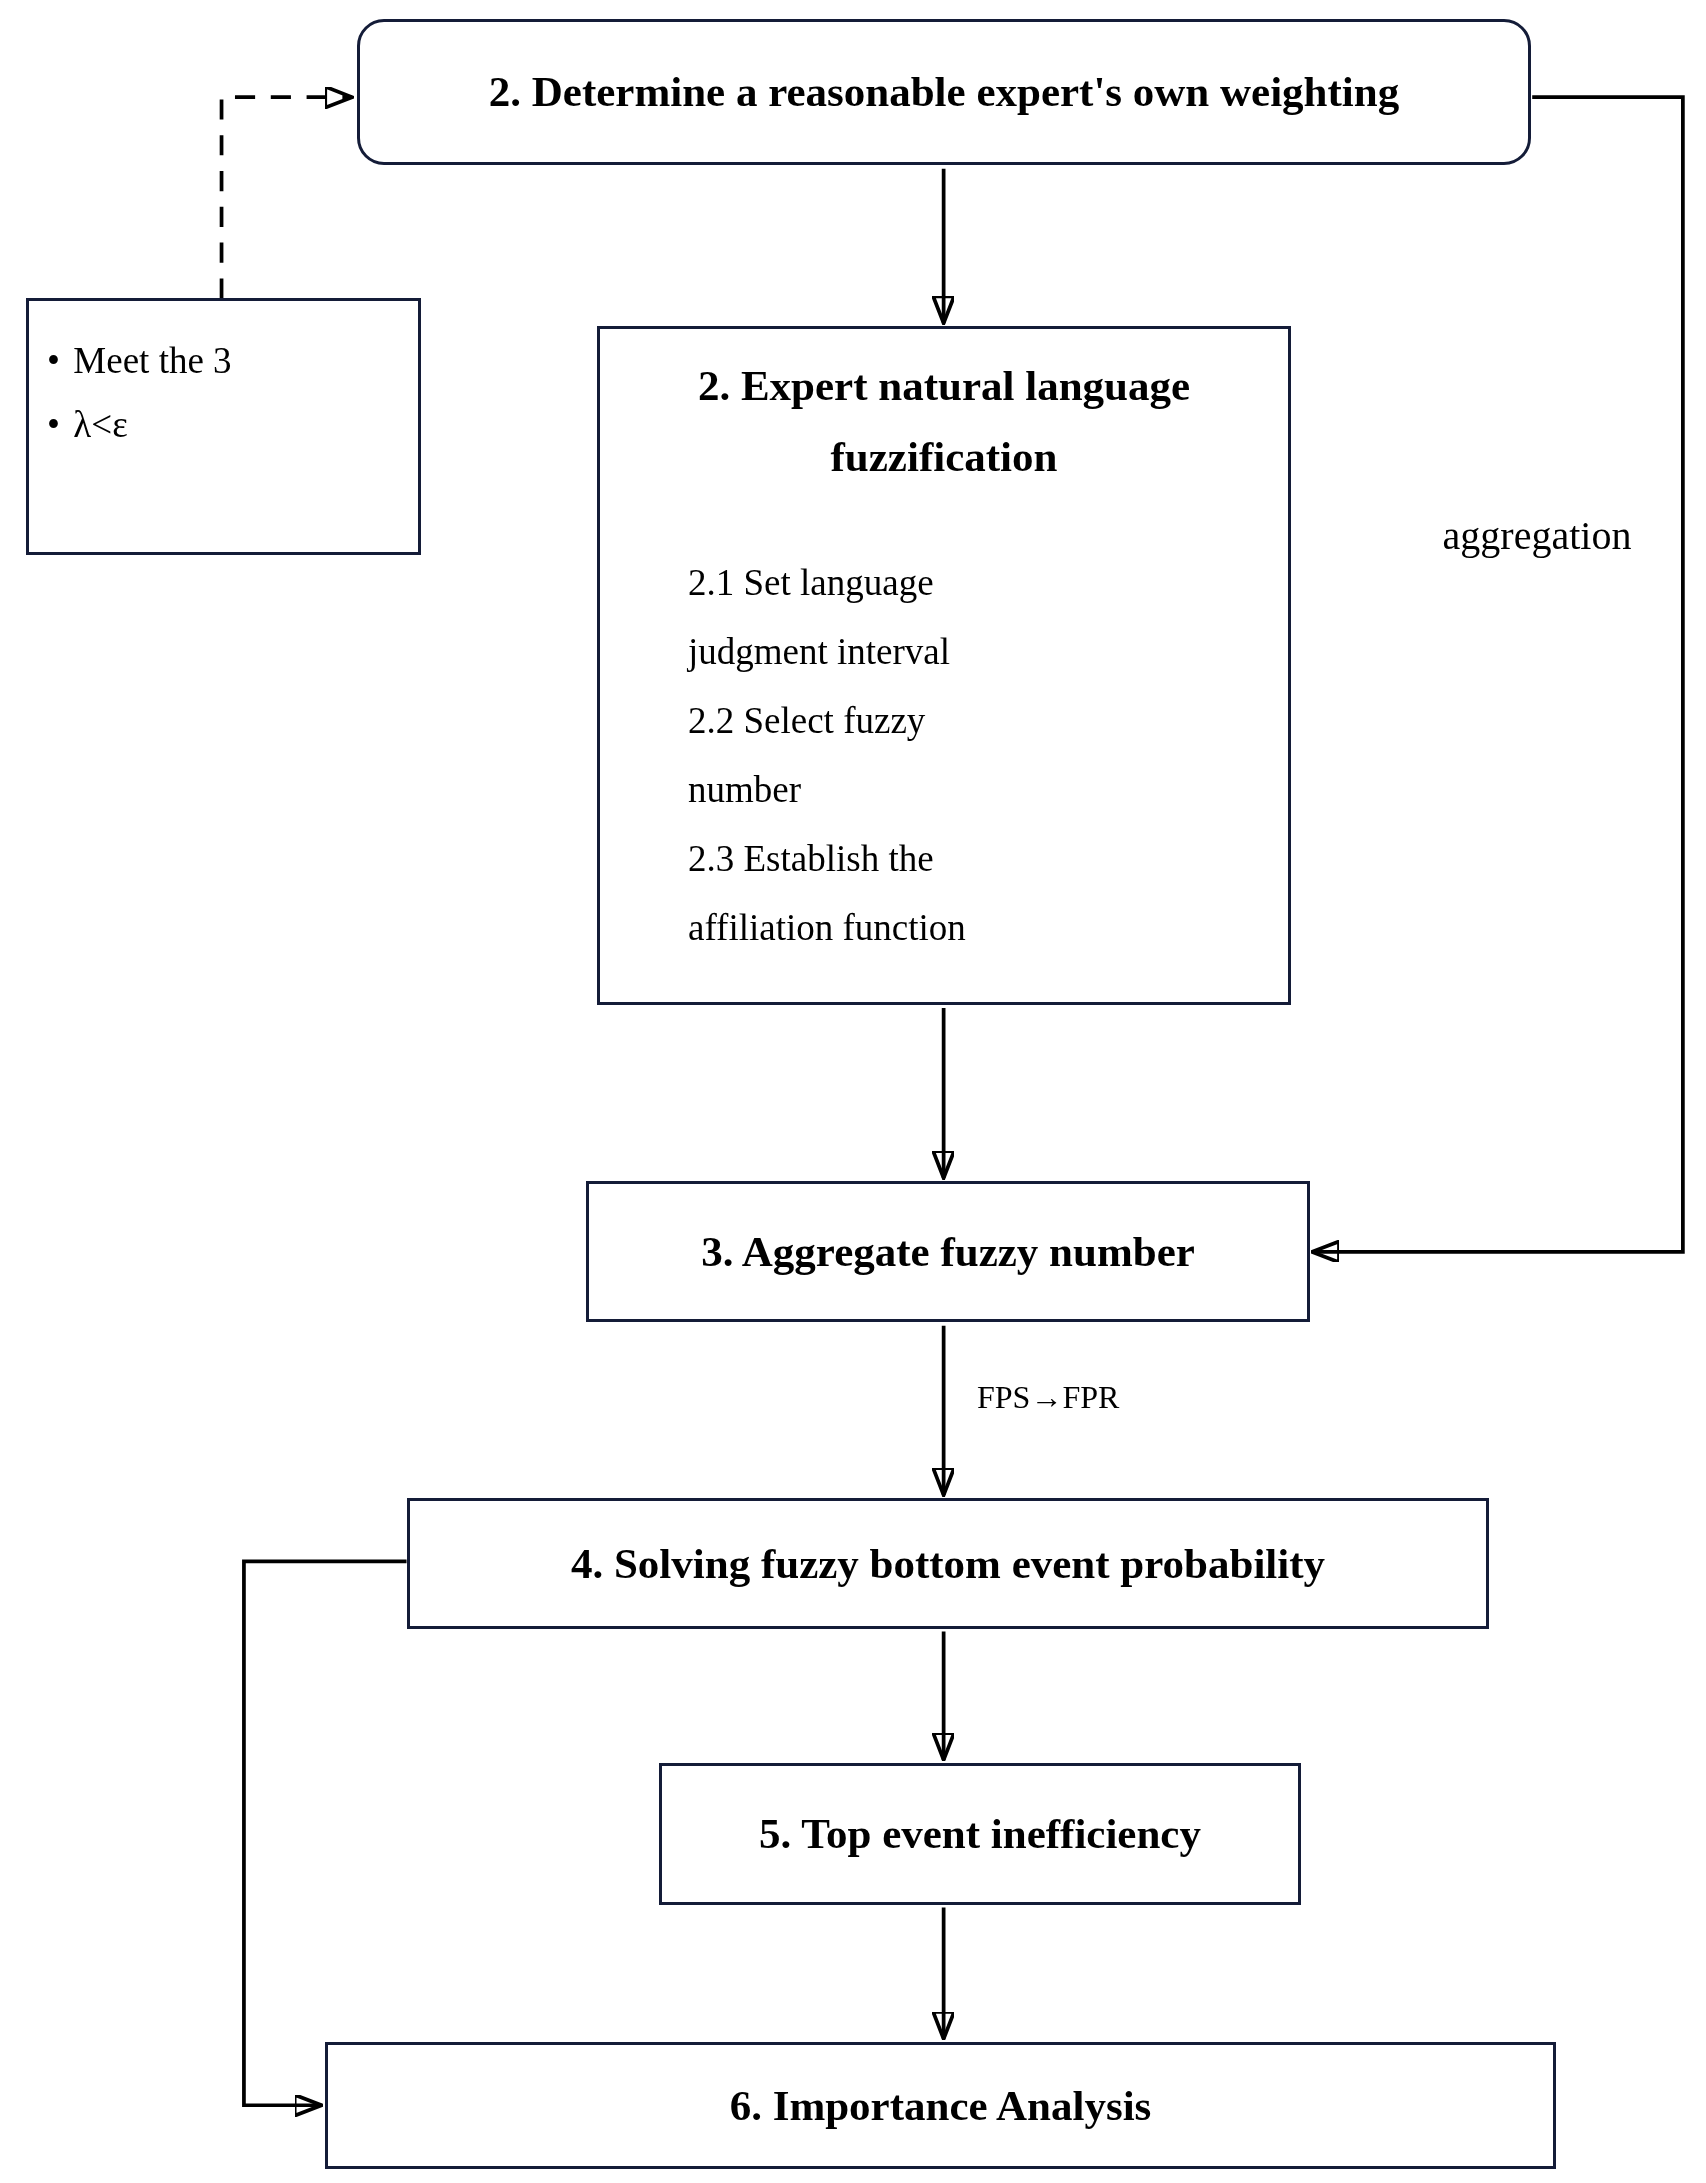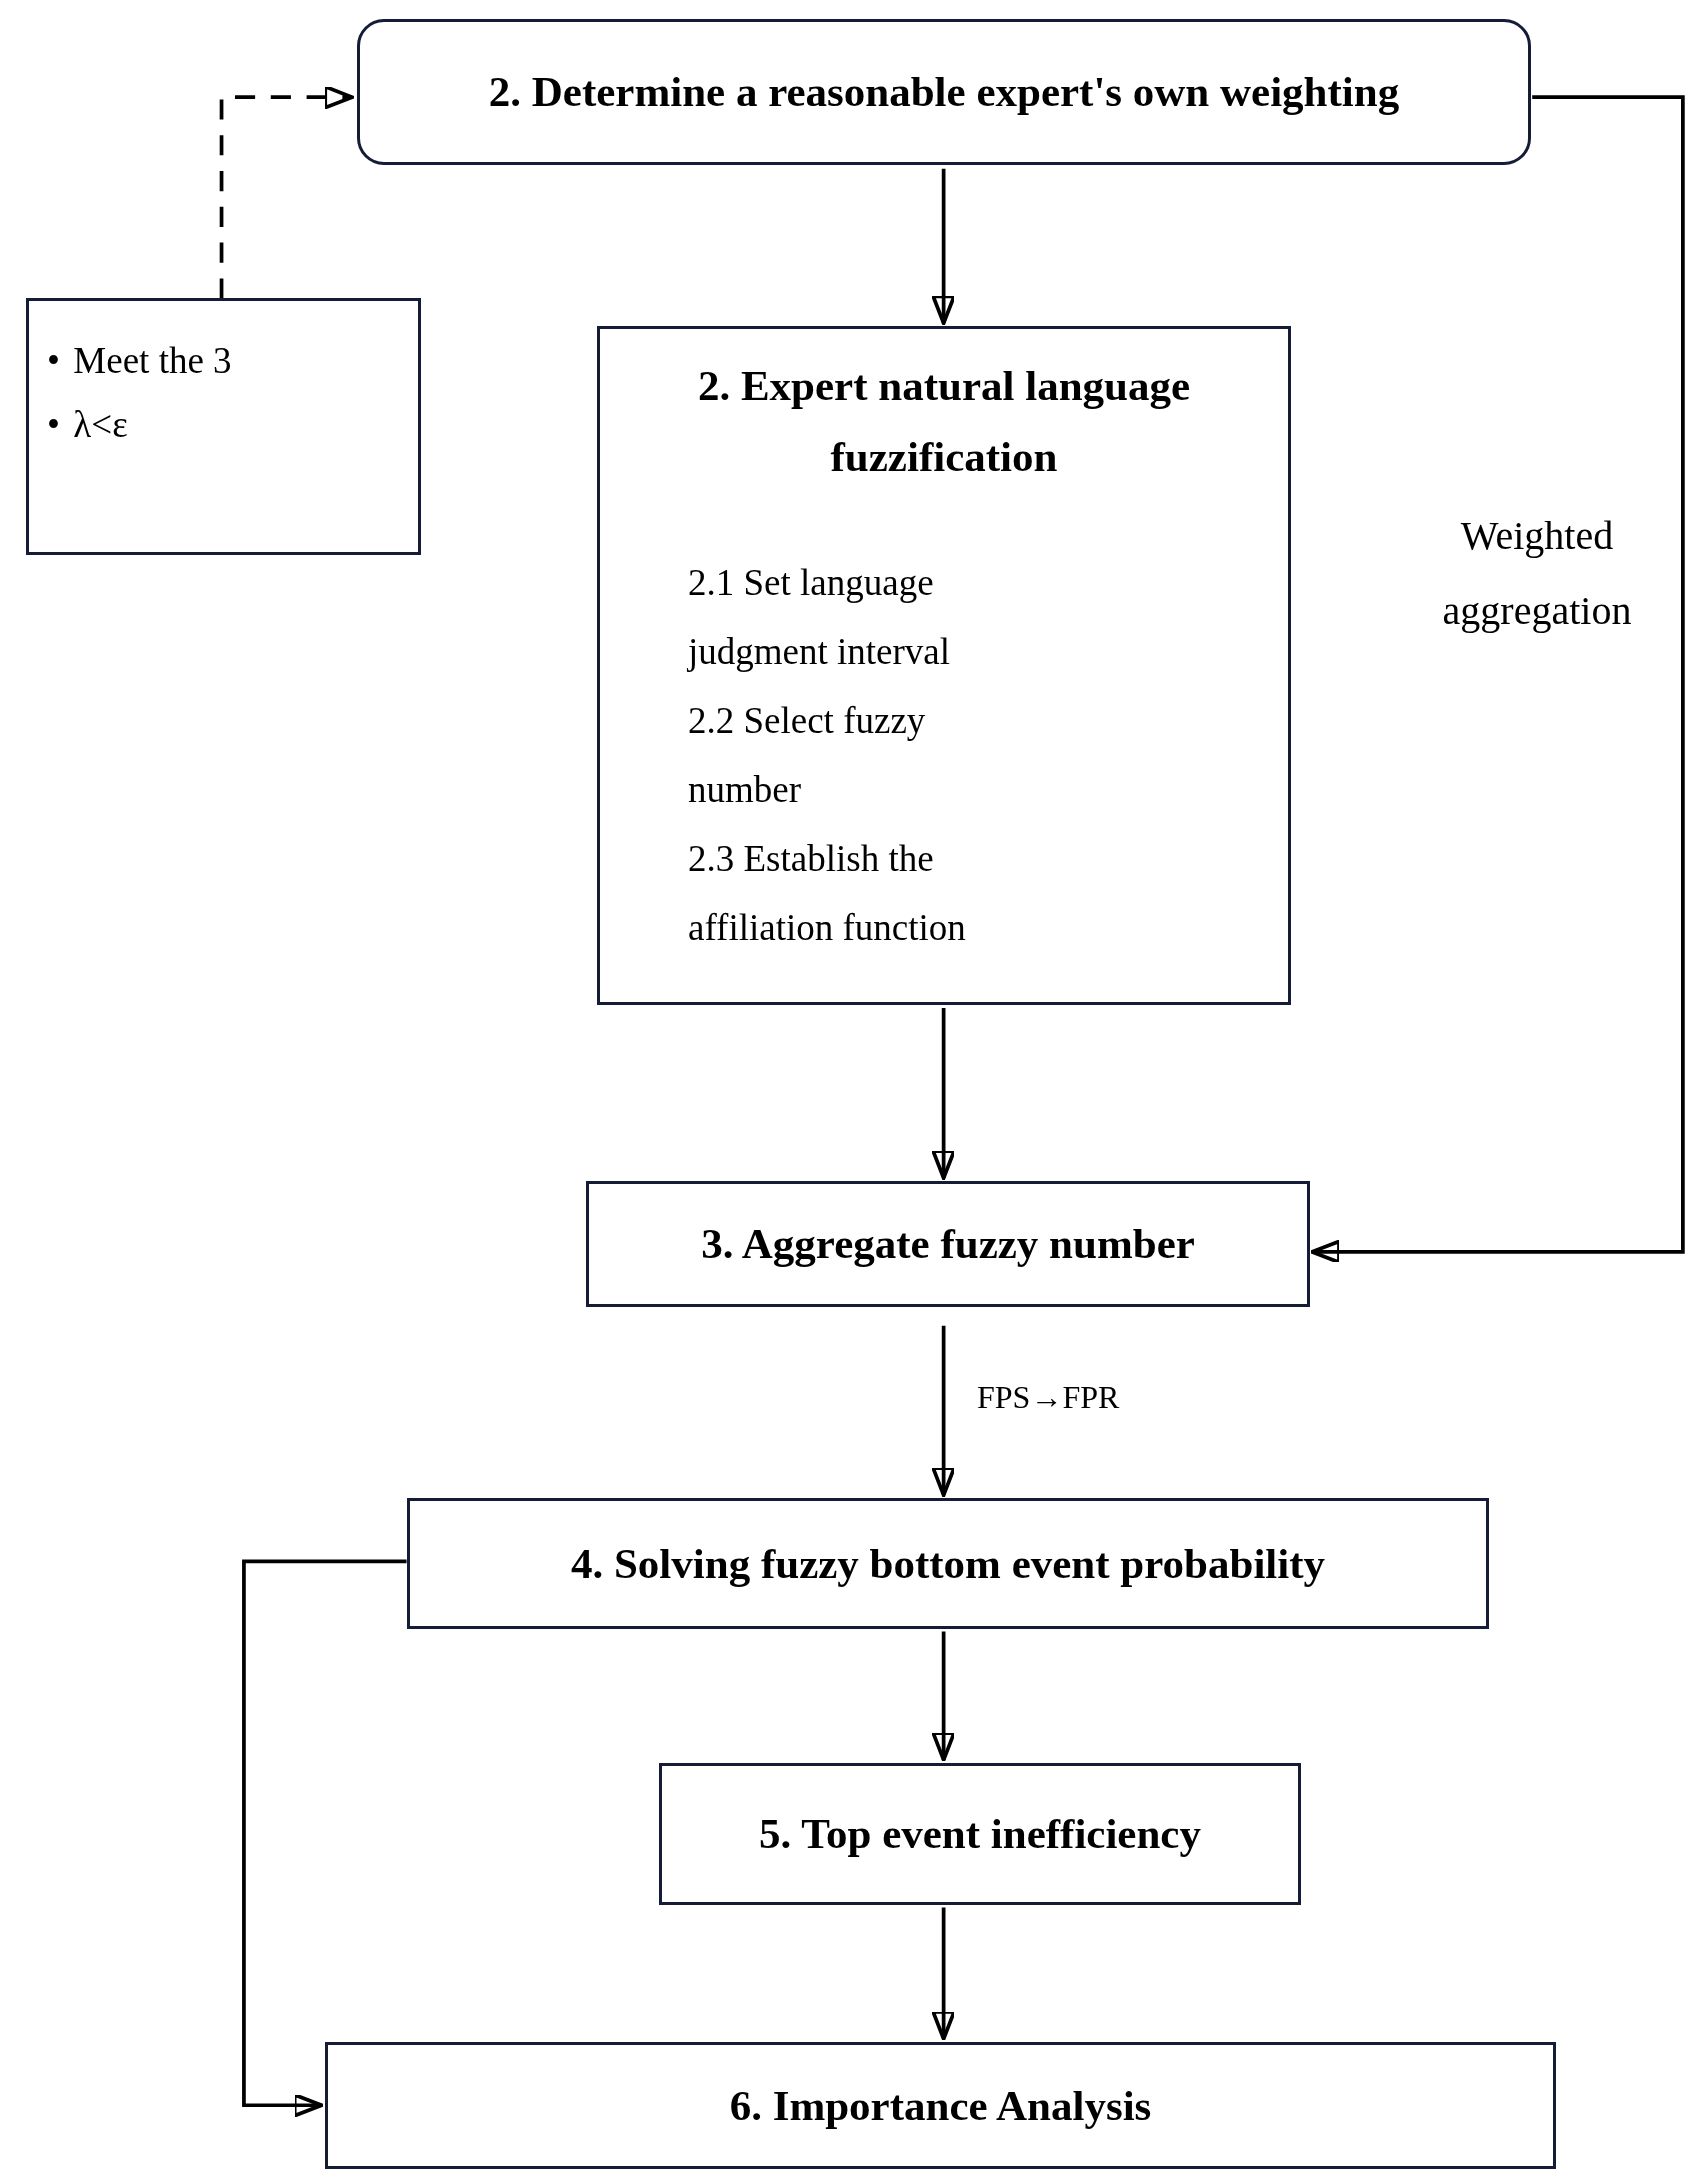--- a/index.html
+++ b/index.html
@@ -62,21 +62,21 @@
     line-height: 1.65;
   }
   #substeps {
     position: absolute;
     left: 688px; top: 548px;
     width: 522px;
     font-size: 37px;
     line-height: 69px;
     text-align: left;
   }
-  #box-step3 { left: 586px; top: 1181px; width: 724px;  height: 126px; }
+  #box-step3 { left: 586px; top: 1181px; width: 724px;  height: 141px; }
   #box-step4 { left: 407px; top: 1498px; width: 1082px; height: 131px; }
   #box-step5 { left: 619px; top: 1763px; width: 642px;  height: 142px; margin-left: 40px; }
   #box-step6 { left: 325px; top: 2042px; width: 1231px; height: 127px; }
 
   #box-principles {
     left: 26px; top: 298px; width: 395px; height: 257px;
     display: block;
     text-align: left;
     font-size: 37px;
     line-height: 64px;
@@ -154,21 +154,20 @@
   <div id="substeps">
     <div>2.1 Set language</div>
     <div>judgment interval</div>
     <div>2.2 Select fuzzy</div>
     <div>number</div>
     <div>2.3 Establish the</div>
     <div>affiliation function</div>
   </div>
 
   <div class="float-label" id="weighted-label">
-    <div>Weighted</div>
     <div>aggregation</div>
   </div>
 
   <div class="box" id="box-step3">
     <div class="step-label">3. Aggregate fuzzy number</div>
   </div>
 
   <div class="float-label" id="fps-label">FPS→FPR</div>
 
   <div class="box" id="box-step4">

